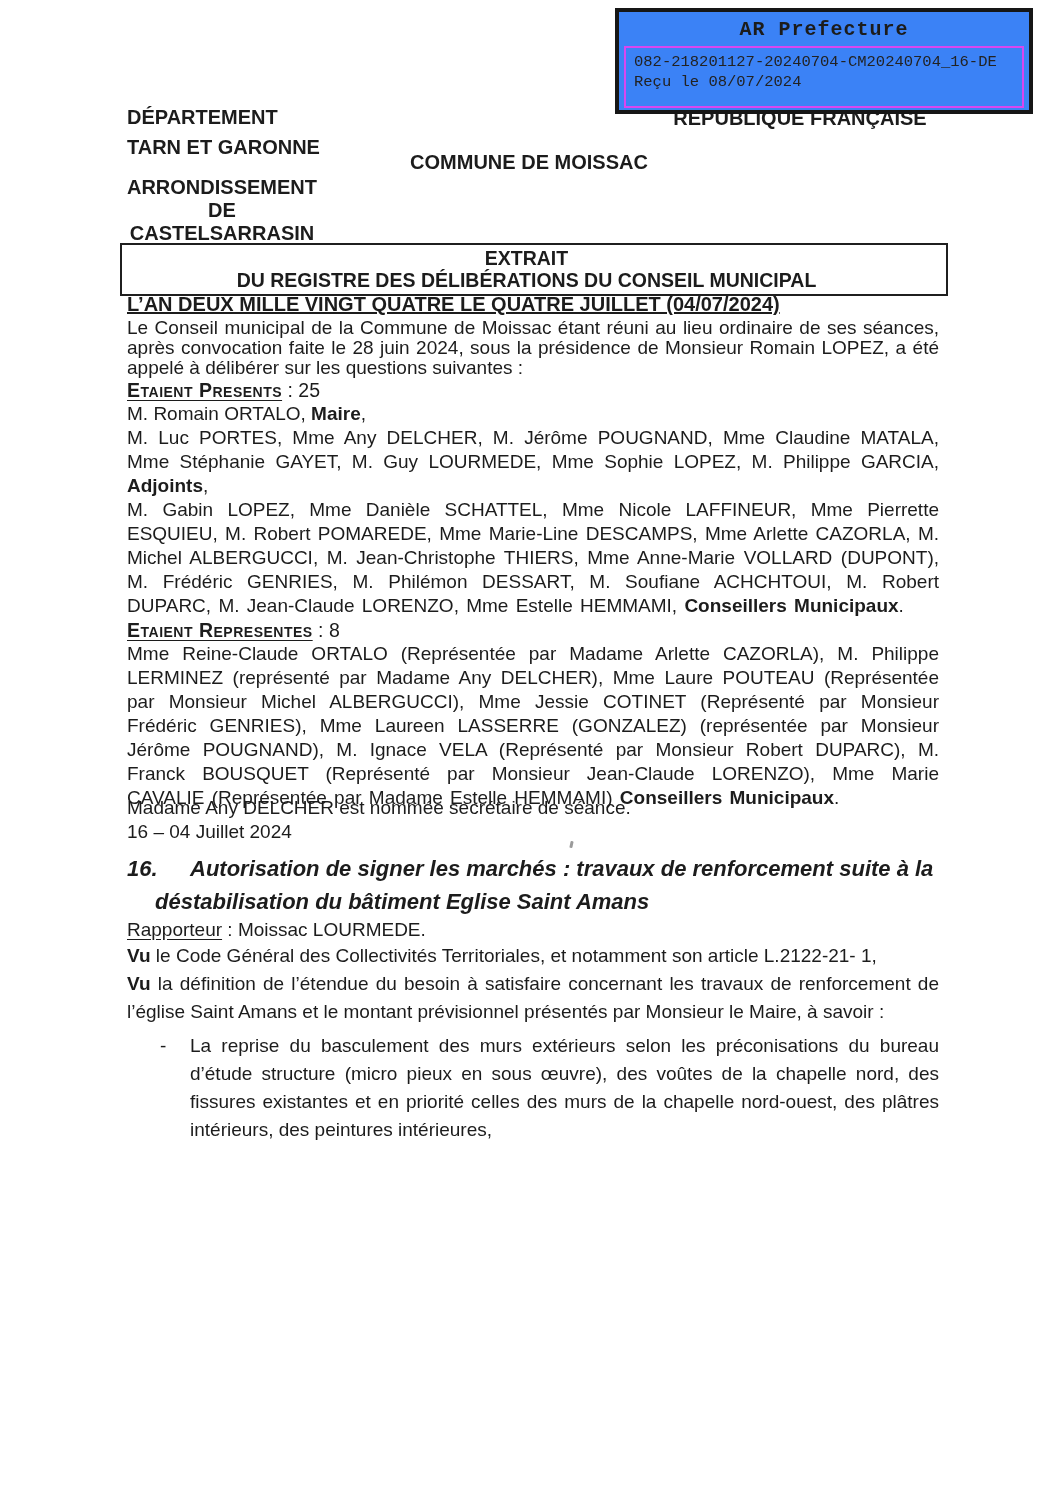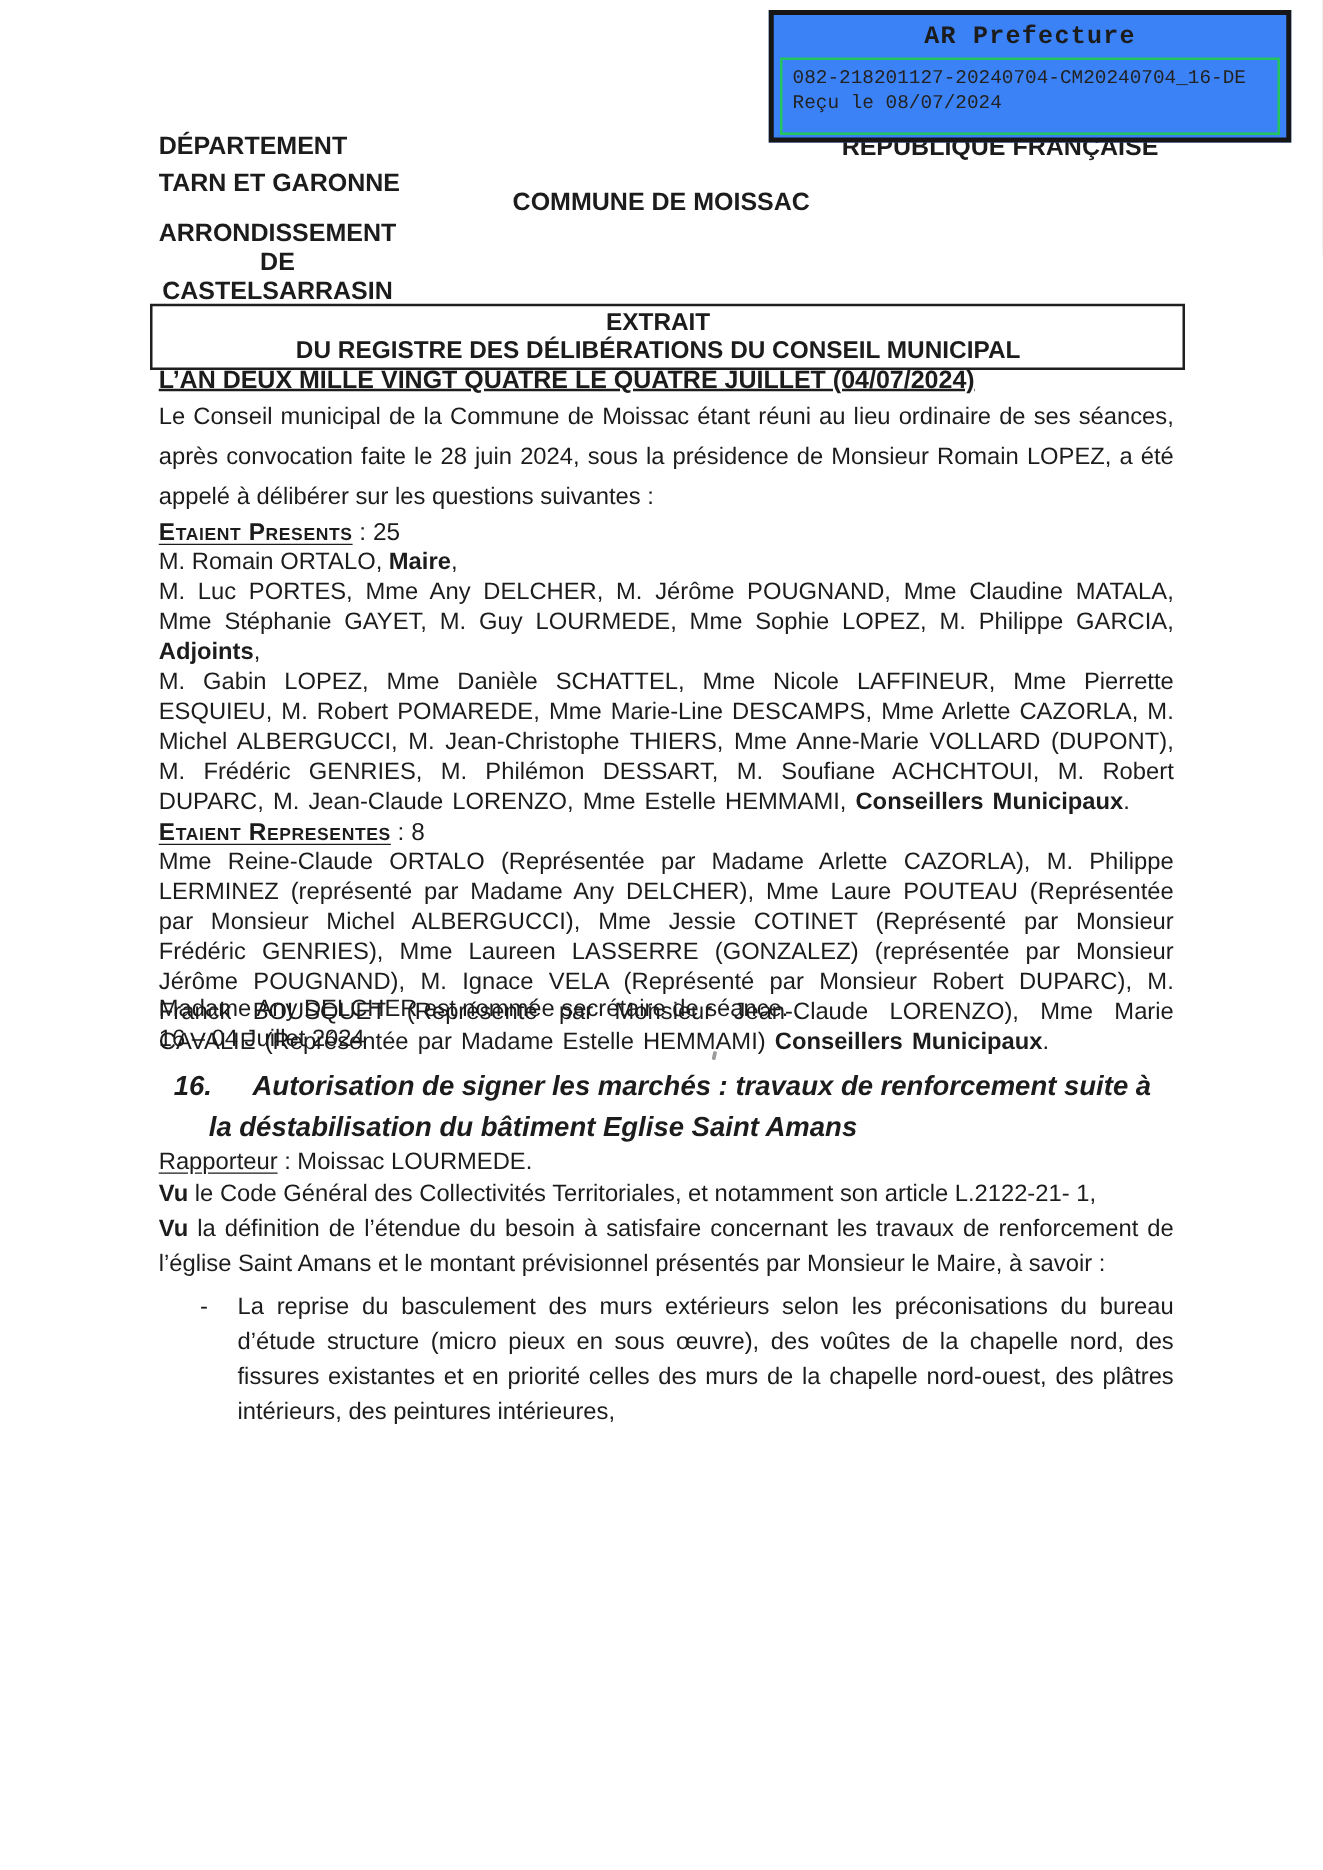--- a/index.html
+++ b/index.html
@@ -15,46 +15,46 @@
   .hdr-arrond{position:absolute;left:122px;top:176px;width:200px;text-align:center;font-weight:bold;font-size:20px;line-height:23px;}
   .hdr-republique{position:absolute;left:580px;top:106px;width:440px;text-align:center;font-weight:bold;font-size:20px;z-index:1;white-space:nowrap;}
   
   .stamp{
     position:absolute;left:615px;top:8px;width:418px;height:106px;box-sizing:border-box;
     background:#3b82f6;border:4px solid #161616;z-index:2;
     font-family:"Liberation Mono","DejaVu Sans Mono",monospace;
   }
   .stamp-title{text-align:center;font-weight:bold;font-size:20px;letter-spacing:1px;line-height:28px;padding-top:4px;}
   .stamp-inner{
-    margin:2px 5px 0 5px;border:2px solid #22c55e;height:62px;box-sizing:border-box;
+    margin:2px 5px 0 5px;border:2px solid #d946ef;height:62px;box-sizing:border-box;
     padding:4px 8px;font-size:15.5px;line-height:20px;white-space:nowrap;color:#222;
   }
   
   .extrait-box{
     position:absolute;left:120px;top:243px;width:828px;box-sizing:border-box;
     border:2px solid #1f1f1f;text-align:center;font-weight:bold;
     font-size:19.5px;line-height:22px;padding:2px 19px 3px 4px;
   }
   
   .content1{position:absolute;left:127px;top:290px;width:812px;}
   .content2{position:absolute;left:127px;top:796px;width:812px;}
   .content1 p,.content2 p{margin:0;}
   .date-line{font-weight:bold;font-size:20px;line-height:28px;text-decoration:underline;}
-  .intro{text-align:justify;line-height:32px;}
+  .intro{text-align:justify;line-height:20px;}
   .just{text-align:justify;}
   .names{word-spacing:2px;}
   .b{font-weight:bold;margin-top:15px;}
   .u{text-decoration:underline;text-underline-offset:3px;}
   .sc{font-variant:small-caps;letter-spacing:.5px;}
   .hdr-line{font-size:19.5px;}
   .secretary{margin-top:0;}
   .item-ref{margin-top:66px;}
   .sec-title{
     margin-top:8px;font-weight:bold;font-style:italic;font-size:22px;line-height:33px;
-    padding-left:28px;text-indent:-28px;margin-left:12px;
+    padding-left:28px;text-indent:-28px;
   }
   .sec-title .num{display:inline-block;width:63px;text-indent:0;}
   .rapporteur{margin-top:12px;}
   .vu{line-height:28px;text-align:justify;}
   .vu-1{margin-top:66px;}
   .vu-2{margin-top:20px;}
   .bullet{margin-top:6px;display:flex;}
   .bullet .dash{flex:0 0 63px;box-sizing:border-box;padding-left:33px;line-height:28px;}
   .bullet .btxt{flex:1;line-height:28px;text-align:justify;margin:0;}
   .artifact{position:absolute;left:570px;top:841px;width:3px;height:7px;background:#8a8a8a;transform:rotate(12deg);border-radius:1px;opacity:.85;}

